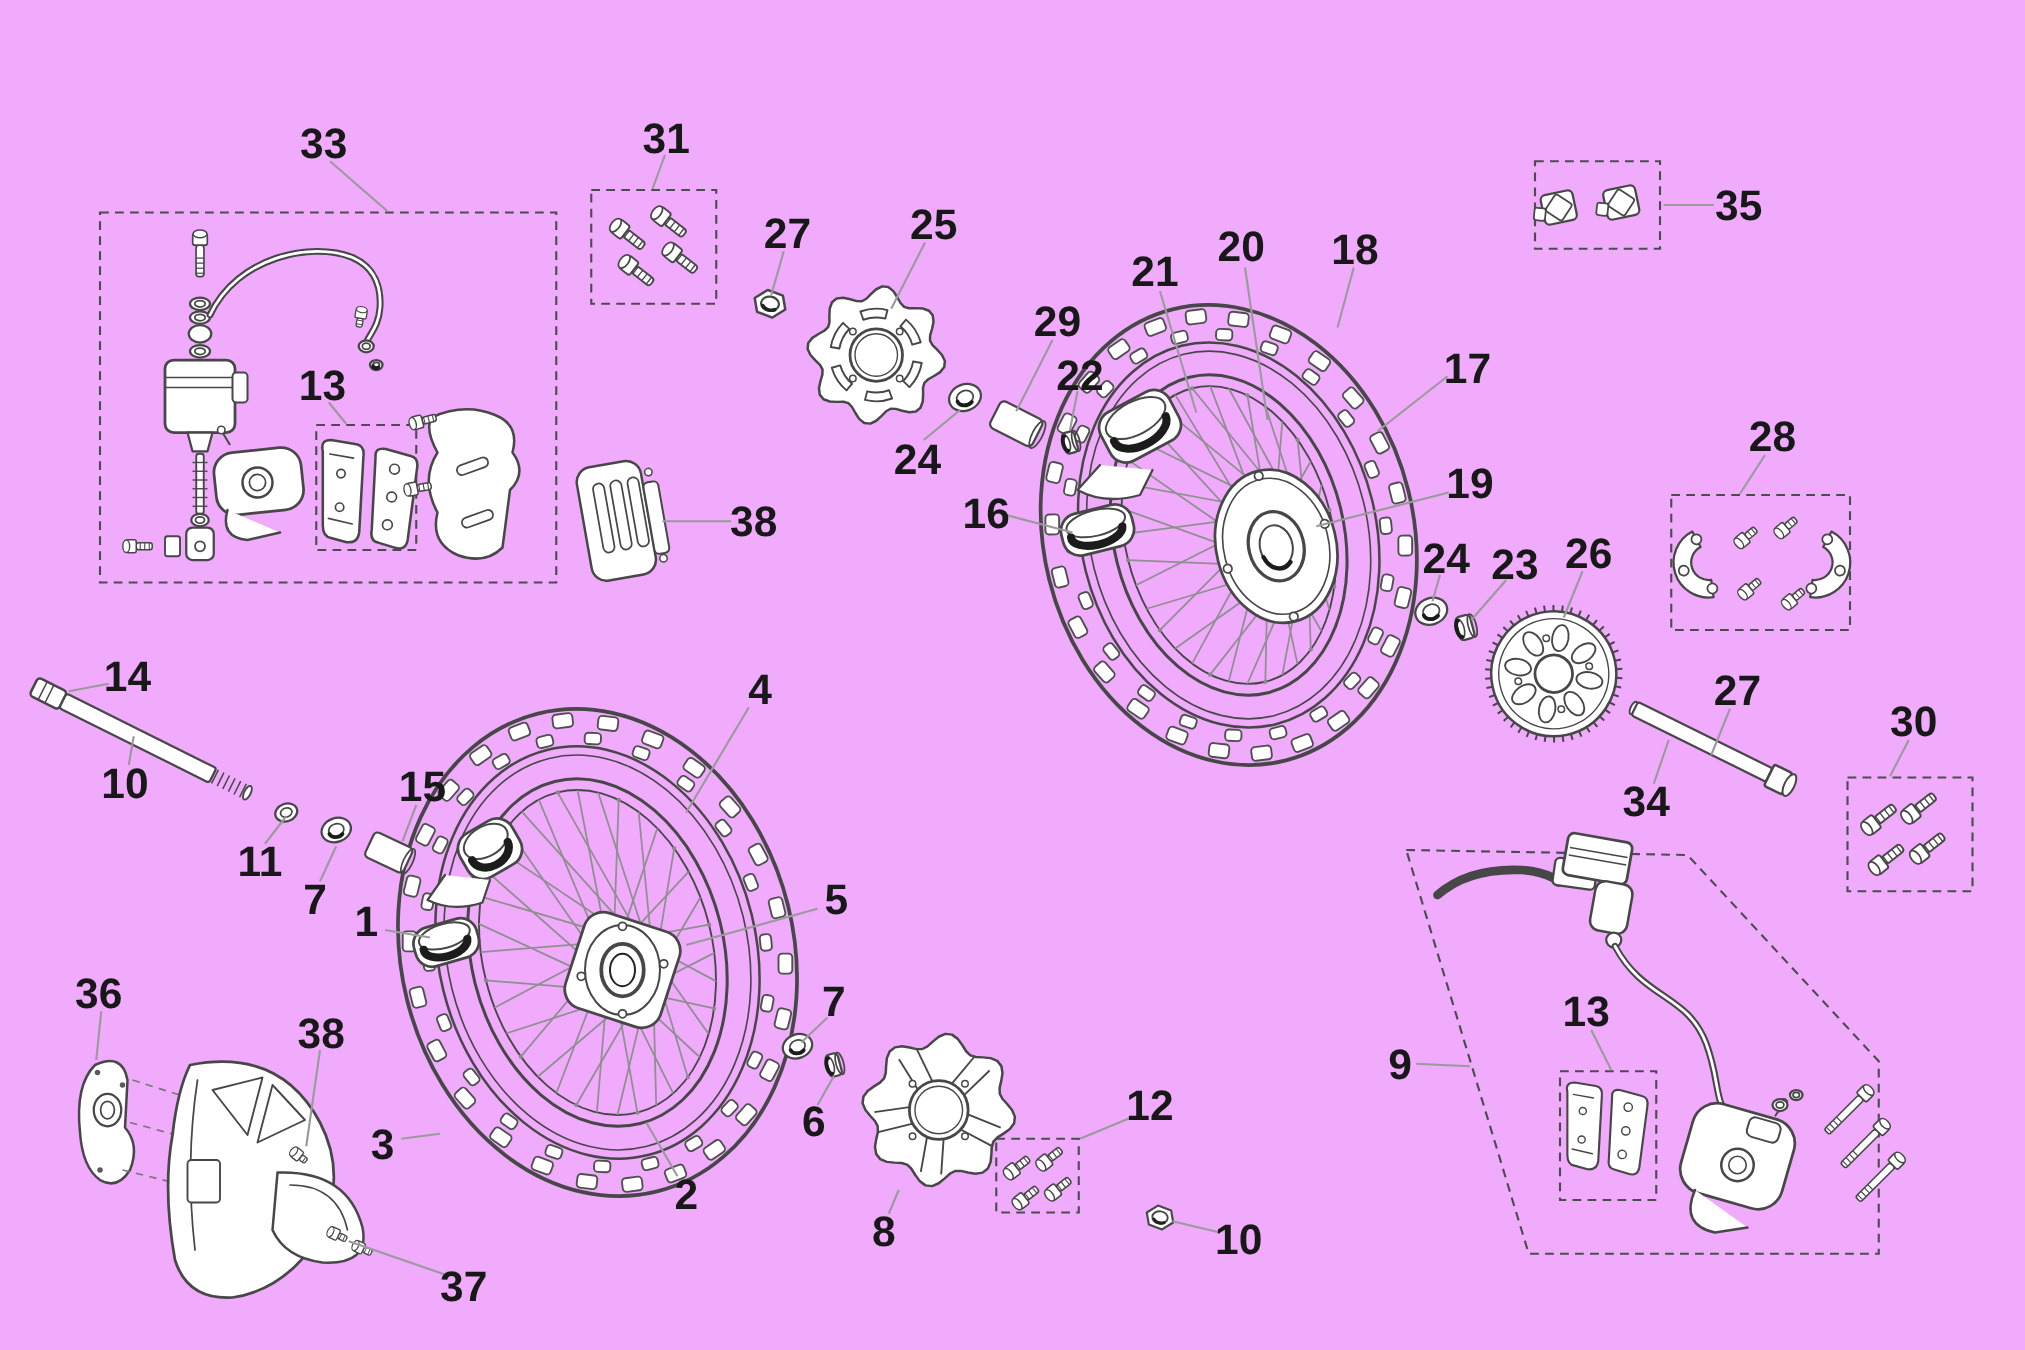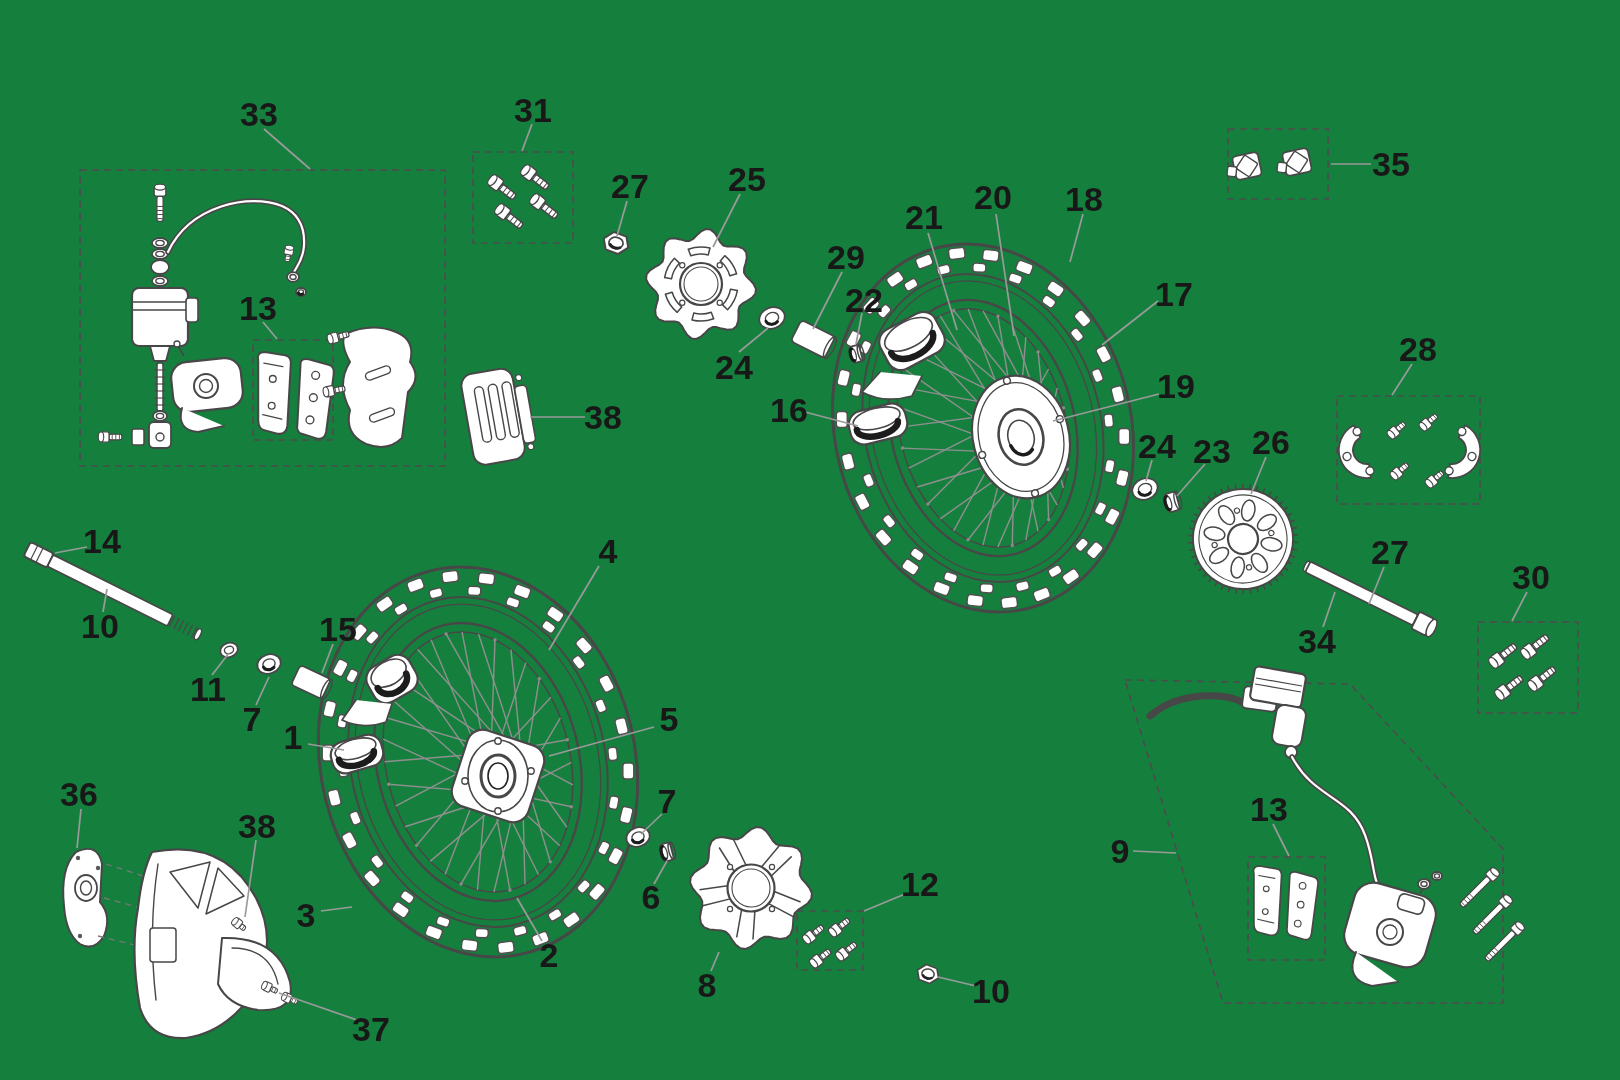--- a/index.html
+++ b/index.html
@@ -1,16 +1,16 @@
 <!DOCTYPE html>
 <html><head>
 <meta charset="utf-8">
 <style>
   html,body{margin:0;padding:0;background:#ffffff;}
-  .canvas{position:relative;width:1620px;height:1080px;background:#15803d;overflow:hidden;
+  .canvas{position:relative;width:1620px;height:1080px;background:#f0abfc;overflow:hidden;
           font-family:"Liberation Sans",sans-serif;}
   svg{position:absolute;left:0;top:0;}
   .lbl{font-family:"Liberation Sans","DejaVu Sans",sans-serif;font-weight:700;font-size:34px;
        fill:#181818;text-anchor:middle;}
   .gbox{fill:none;stroke:#4c4c4c;stroke-width:1.7;stroke-dasharray:7 5;}
 </style>
 </head>
 <body>
 
 <div class="canvas">

